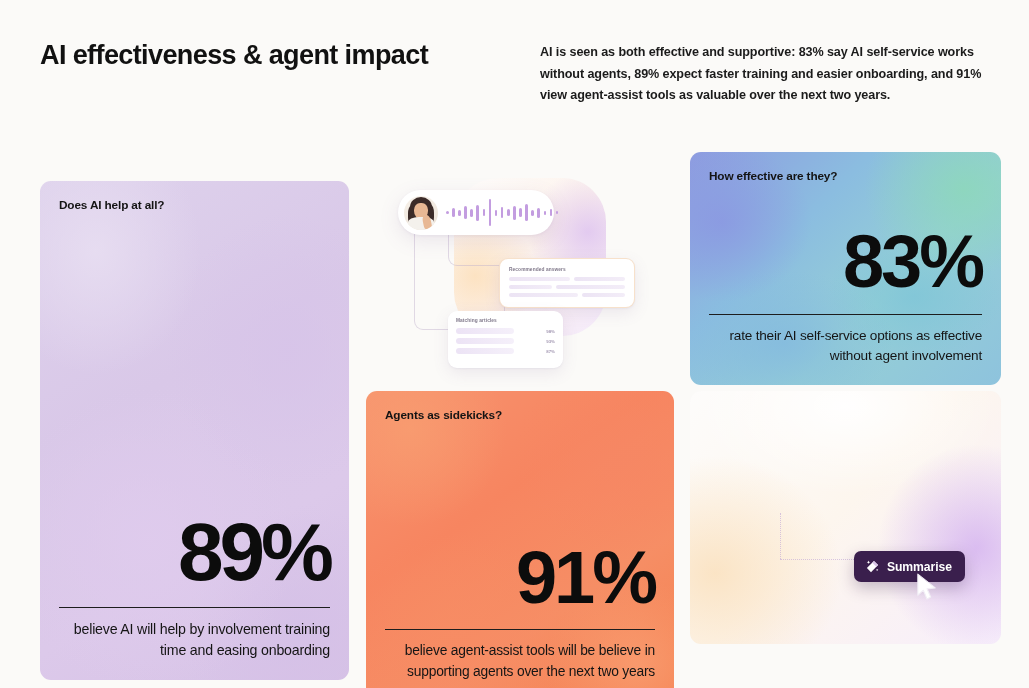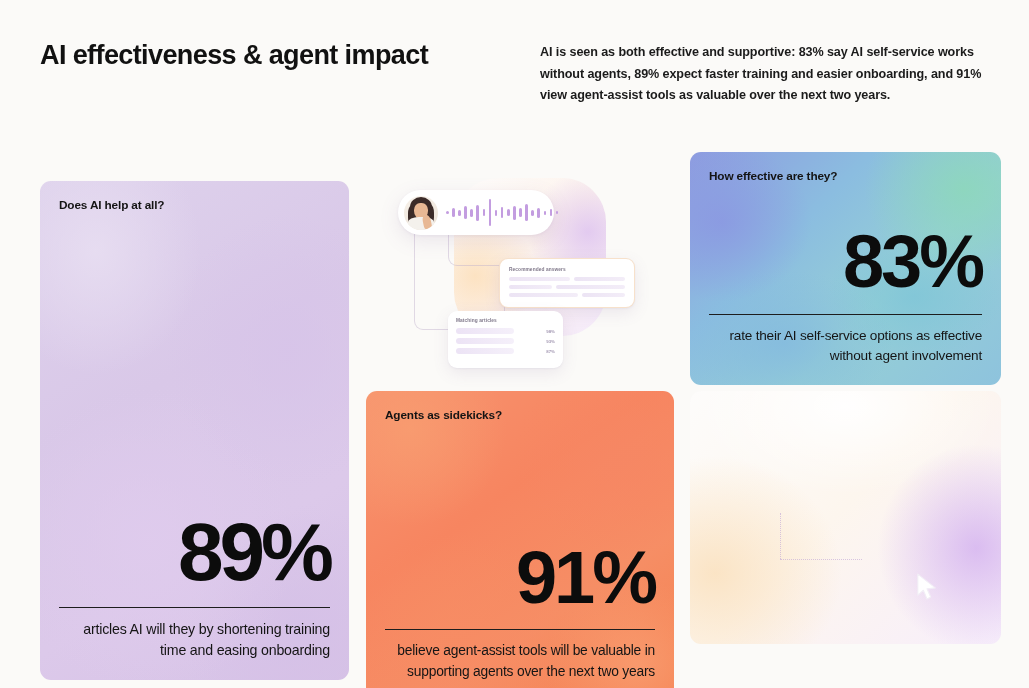--- a/index.html
+++ b/index.html
@@ -342,21 +342,21 @@
   <div class="page-title">AI effectiveness &amp; agent impact</div>
   <div class="intro-text">AI is seen as both effective and supportive: 83% say AI self-service works without agents, 89% expect faster training and easier onboarding, and 91% view agent-assist tools as valuable over the next two years.</div>
 </div>
 
 <div class="card" id="card-purple">
   <div class="card-label">Does AI help at all?</div>
   <div class="stat-block">
     <div class="stat-number">89%</div>
     <div class="stat-rule"></div>
     <div class="stat-caption">
-      <b>articles AI</b><span> will they by shortening training time and easing onboarding</span>
+      <b>believe AI</b><span> will help by involvement training time and easing onboarding</span>
     </div>
   </div>
 </div>
 
 <div class="card" id="card-blue">
   <div class="card-label">How effective are they?</div>
   <div class="stat-block">
     <div class="stat-number">83%</div>
     <div class="stat-rule"></div>
     <div class="stat-caption">
@@ -364,30 +364,39 @@
     </div>
   </div>
 </div>
 
 <div class="card" id="card-orange">
   <div class="card-label">Agents as sidekicks?</div>
   <div class="stat-block">
     <div class="stat-number">91%</div>
     <div class="stat-rule"></div>
     <div class="stat-caption">
-      <b>believe agent-assist tools</b><span> will be valuable in supporting agents over the next two years</span>
+      <b>believe agent-assist tools</b><span> will be believe in supporting agents over the next two years</span>
     </div>
   </div>
 </div>
 
 <div class="card" id="card-illus">
 
   <div class="dotted-v" style="left:90px; top:122px; height:46px;"></div>
   <div class="dotted-line" style="left:90px; top:168px; width:82px;"></div>
 
+  <div class="summarise-btn">
+    <svg class="wand-icon" viewBox="0 0 24 24">
+      <path d="M14.3 3.1 L20.9 9.7 L9.6 21 L3 14.4 Z" fill="#ffffff"></path>
+      <path d="M14.3 3.1 L20.9 9.7 L18.2 12.4 L11.6 5.8 Z" fill="#d9c4e8"></path>
+      <path d="M5.6 2.2 l.8 2.1 2.1.8 -2.1.8 -.8 2.1 -.8-2.1 -2.1-.8 2.1-.8z" fill="#ffffff"></path>
+      <path d="M19.4 15.4 l.6 1.5 1.5.6 -1.5.6 -.6 1.5 -.6-1.5 -1.5-.6 1.5-.6z" fill="#ffffff"></path>
+    </svg>
+    <span>Summarise</span>
+  </div>
 
   <svg class="cursor-arrow" viewBox="0 0 24 30">
     <path d="M2 1 L2 24 L8 18.5 L12 28 L16 26 L12 17 L21 16 Z" fill="#ffffff" stroke="#f2eef6" stroke-width="1.2" stroke-linejoin="round"></path>
   </svg>
 </div>
 
 <div id="illus-top">
 
   <div class="illus-blob"></div>
 

